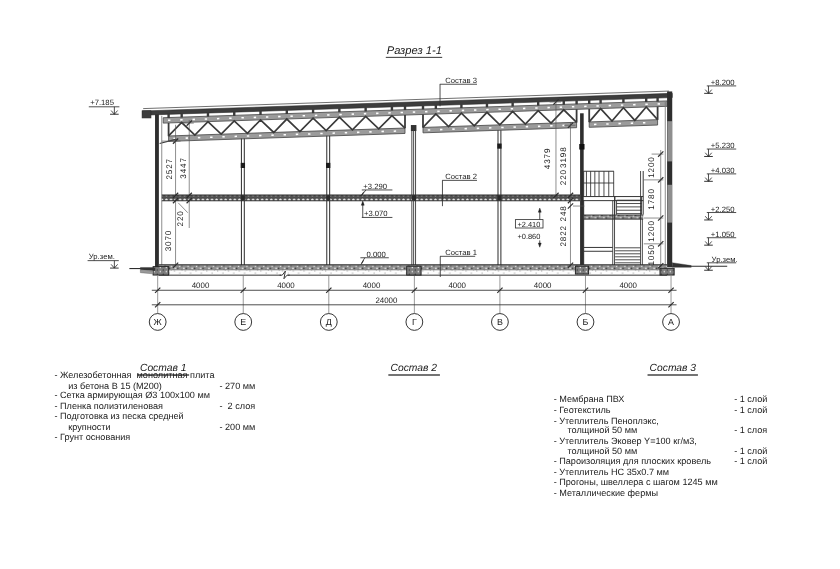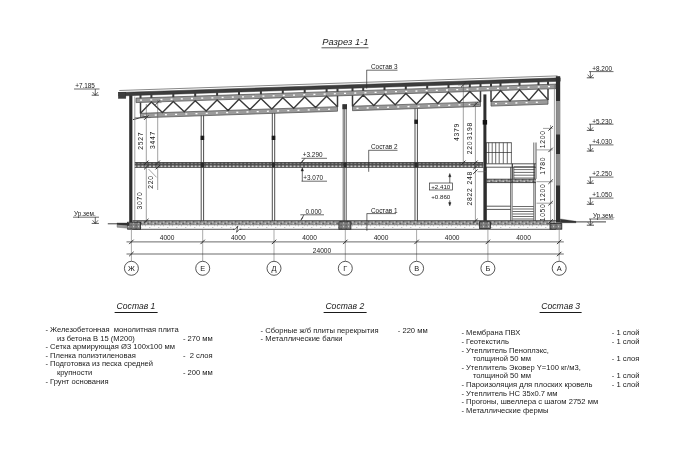--- a/index.html
+++ b/index.html
@@ -576,43 +576,39 @@
 <text x="487.9" y="271.0" font-size="7.4" text-anchor="middle" fill="#1a1a1a" style="">Б</text>
 </g>
 <g>
 <circle cx="559.2" cy="268.3" r="7.0" fill="#fff" stroke="#2d2d2d" stroke-width="0.8"></circle>
 <text x="559.2" y="271.0" font-size="7.4" text-anchor="middle" fill="#1a1a1a" style="">А</text>
 </g>
 </svg>
 
 <div class="hd" style="left:136.0px;top:301.0px">Состав 1</div>
 
-<div class="blk" style="left:45.4px;top:326px">
+<div class="blk" style="left:45.4px;top:309px">
 <div class="row">- Железобетонная&nbsp; монолитная плита</div>
 <div class="row" style="padding-left:11.5px">из бетона В 15 (М200)<span class="v" style="left:137.5px">- 270 мм</span></div>
 <div class="row">- Сетка армирующая Ø3 100х100 мм</div>
 <div class="row">- Пленка полиэтиленовая<span class="v" style="left:137.5px">- &nbsp;2 слоя</span></div>
 <div class="row">- Подготовка из песка средней</div>
 <div class="row" style="padding-left:11.5px">крупности<span class="v" style="left:137.5px">- 200 мм</span></div>
 <div class="row">- Грунт основания</div>
 </div>
 
 <div class="hd" style="left:344.8px;top:301.0px">Состав 2</div>
 
-<div class="blk" style="left:260.6px;top:326.8px">
-<div class="row">- Сборные ж/б плиты перекрытия<span class="v" style="left:137.2px">- 220 мм</span></div>
-<div class="row">- Металлические балки</div>
-</div>
 
 <div class="hd" style="left:560.7px;top:301.0px">Состав 3</div>
 
 <div class="blk" style="left:461.4px;top:329.4px">
 <div class="row">- Мембрана ПВХ<span class="v" style="left:150.39999999999998px">- 1 слой</span></div>
 <div class="row">- Геотекстиль<span class="v" style="left:150.39999999999998px">- 1 слой</span></div>
 <div class="row">- Утеплитель Пеноплэкс,</div>
 <div class="row" style="padding-left:11.5px">толщиной 50 мм<span class="v" style="left:150.39999999999998px">- 1 слоя</span></div>
 <div class="row">- Утеплитель Эковер Y=100 кг/м3,</div>
 <div class="row" style="padding-left:11.5px">толщиной 50 мм<span class="v" style="left:150.39999999999998px">- 1 слой</span></div>
 <div class="row">- Пароизоляция для плоских кровель<span class="v" style="left:150.39999999999998px">- 1 слой</span></div>
 <div class="row">- Утеплитель НС 35х0.7 мм</div>
-<div class="row">- Прогоны, швеллера с шагом 2752 мм</div>
+<div class="row">- Прогоны, швеллера с шагом 1245 мм</div>
 <div class="row">- Металлические фермы</div>
 </div>
 </div>
 </body></html>

